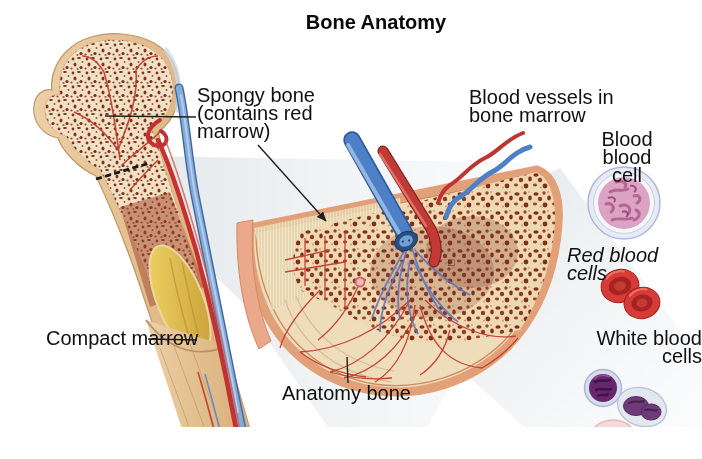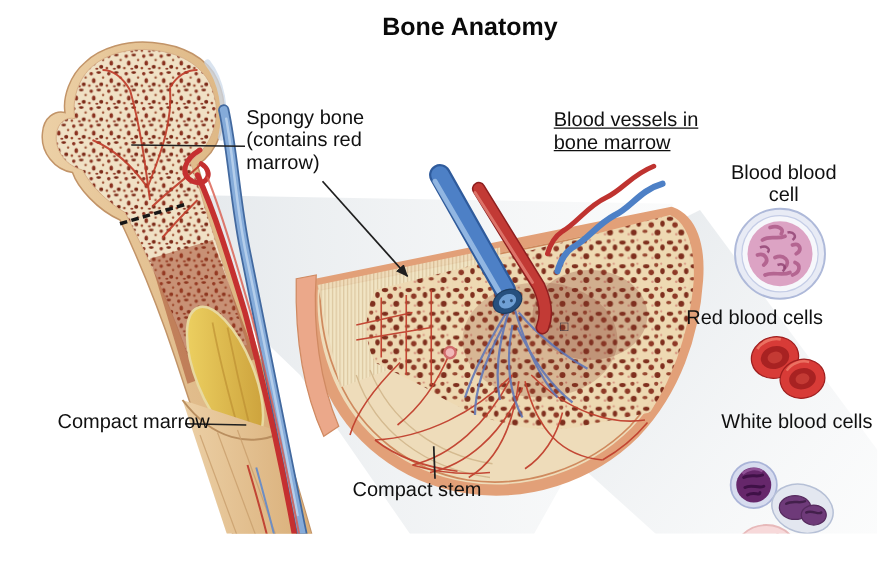--- a/index.html
+++ b/index.html
@@ -2,32 +2,32 @@
 <html><head>
 <meta charset="utf-8">
 <style>
   html,body{margin:0;padding:0;background:#fff;}
   .canvas{
     position:relative;width:702px;height:427px;background:#ffffff;
     overflow:hidden;font-family:"Liberation Sans", sans-serif;
   }
   .canvas svg{position:absolute;left:0;top:0;}
   .lbl{
-    position:absolute;color:#101010;font-size:16px;line-height:18px;
+    position:absolute;color:#101010;font-size:20px;line-height:18px;
     white-space:pre-line;font-weight:400;letter-spacing:0;
   }
   .title{
     position:absolute;left:270px;top:11px;width:212px;text-align:center;
     font-size:20px;font-weight:700;color:#0a0a0a;white-space:pre;
   }
   .lbl-spongy{left:197px;top:86px;}
-  .lbl-vessels{left:443px;top:88px;text-decoration:underline;}
+  .lbl-vessels{left:469px;top:88px;}
   .lbl-stem{left:577px;top:130px;width:100px;text-align:center;}
-  .lbl-rbc{left:549px;top:246px;}
-  .lbl-wbc{left:577px;top:329px;}
+  .lbl-rbc{left:567px;top:246px;font-style:italic;}
+  .lbl-wbc{left:556px;top:329px;text-align:right;}
   .lbl-yellow{left:46px;top:329px;}
   .lbl-compact{left:282px;top:384px;}
   .stray{position:absolute;left:448px;top:257px;font-size:11px;color:#2a2a3a;line-height:11px;}
 </style>
 </head>
 <body>
 
 <div class="canvas">
 
   <svg width="702" height="459" viewBox="0 0 702 459">
@@ -287,15 +287,15 @@
   <div class="lbl lbl-spongy">Spongy bone
 (contains red
 marrow)</div>
   <div class="lbl lbl-vessels">Blood vessels in
 bone marrow</div>
   <div class="lbl lbl-stem">Blood blood
 cell</div>
   <div class="lbl lbl-rbc">Red blood cells</div>
   <div class="lbl lbl-wbc">White blood cells</div>
   <div class="lbl lbl-yellow">Compact marrow</div>
-  <div class="lbl lbl-compact">Compact stem</div>
+  <div class="lbl lbl-compact">Anatomy bone</div>
   <div class="stray">□</div>
 </div>
 
 </body></html>

